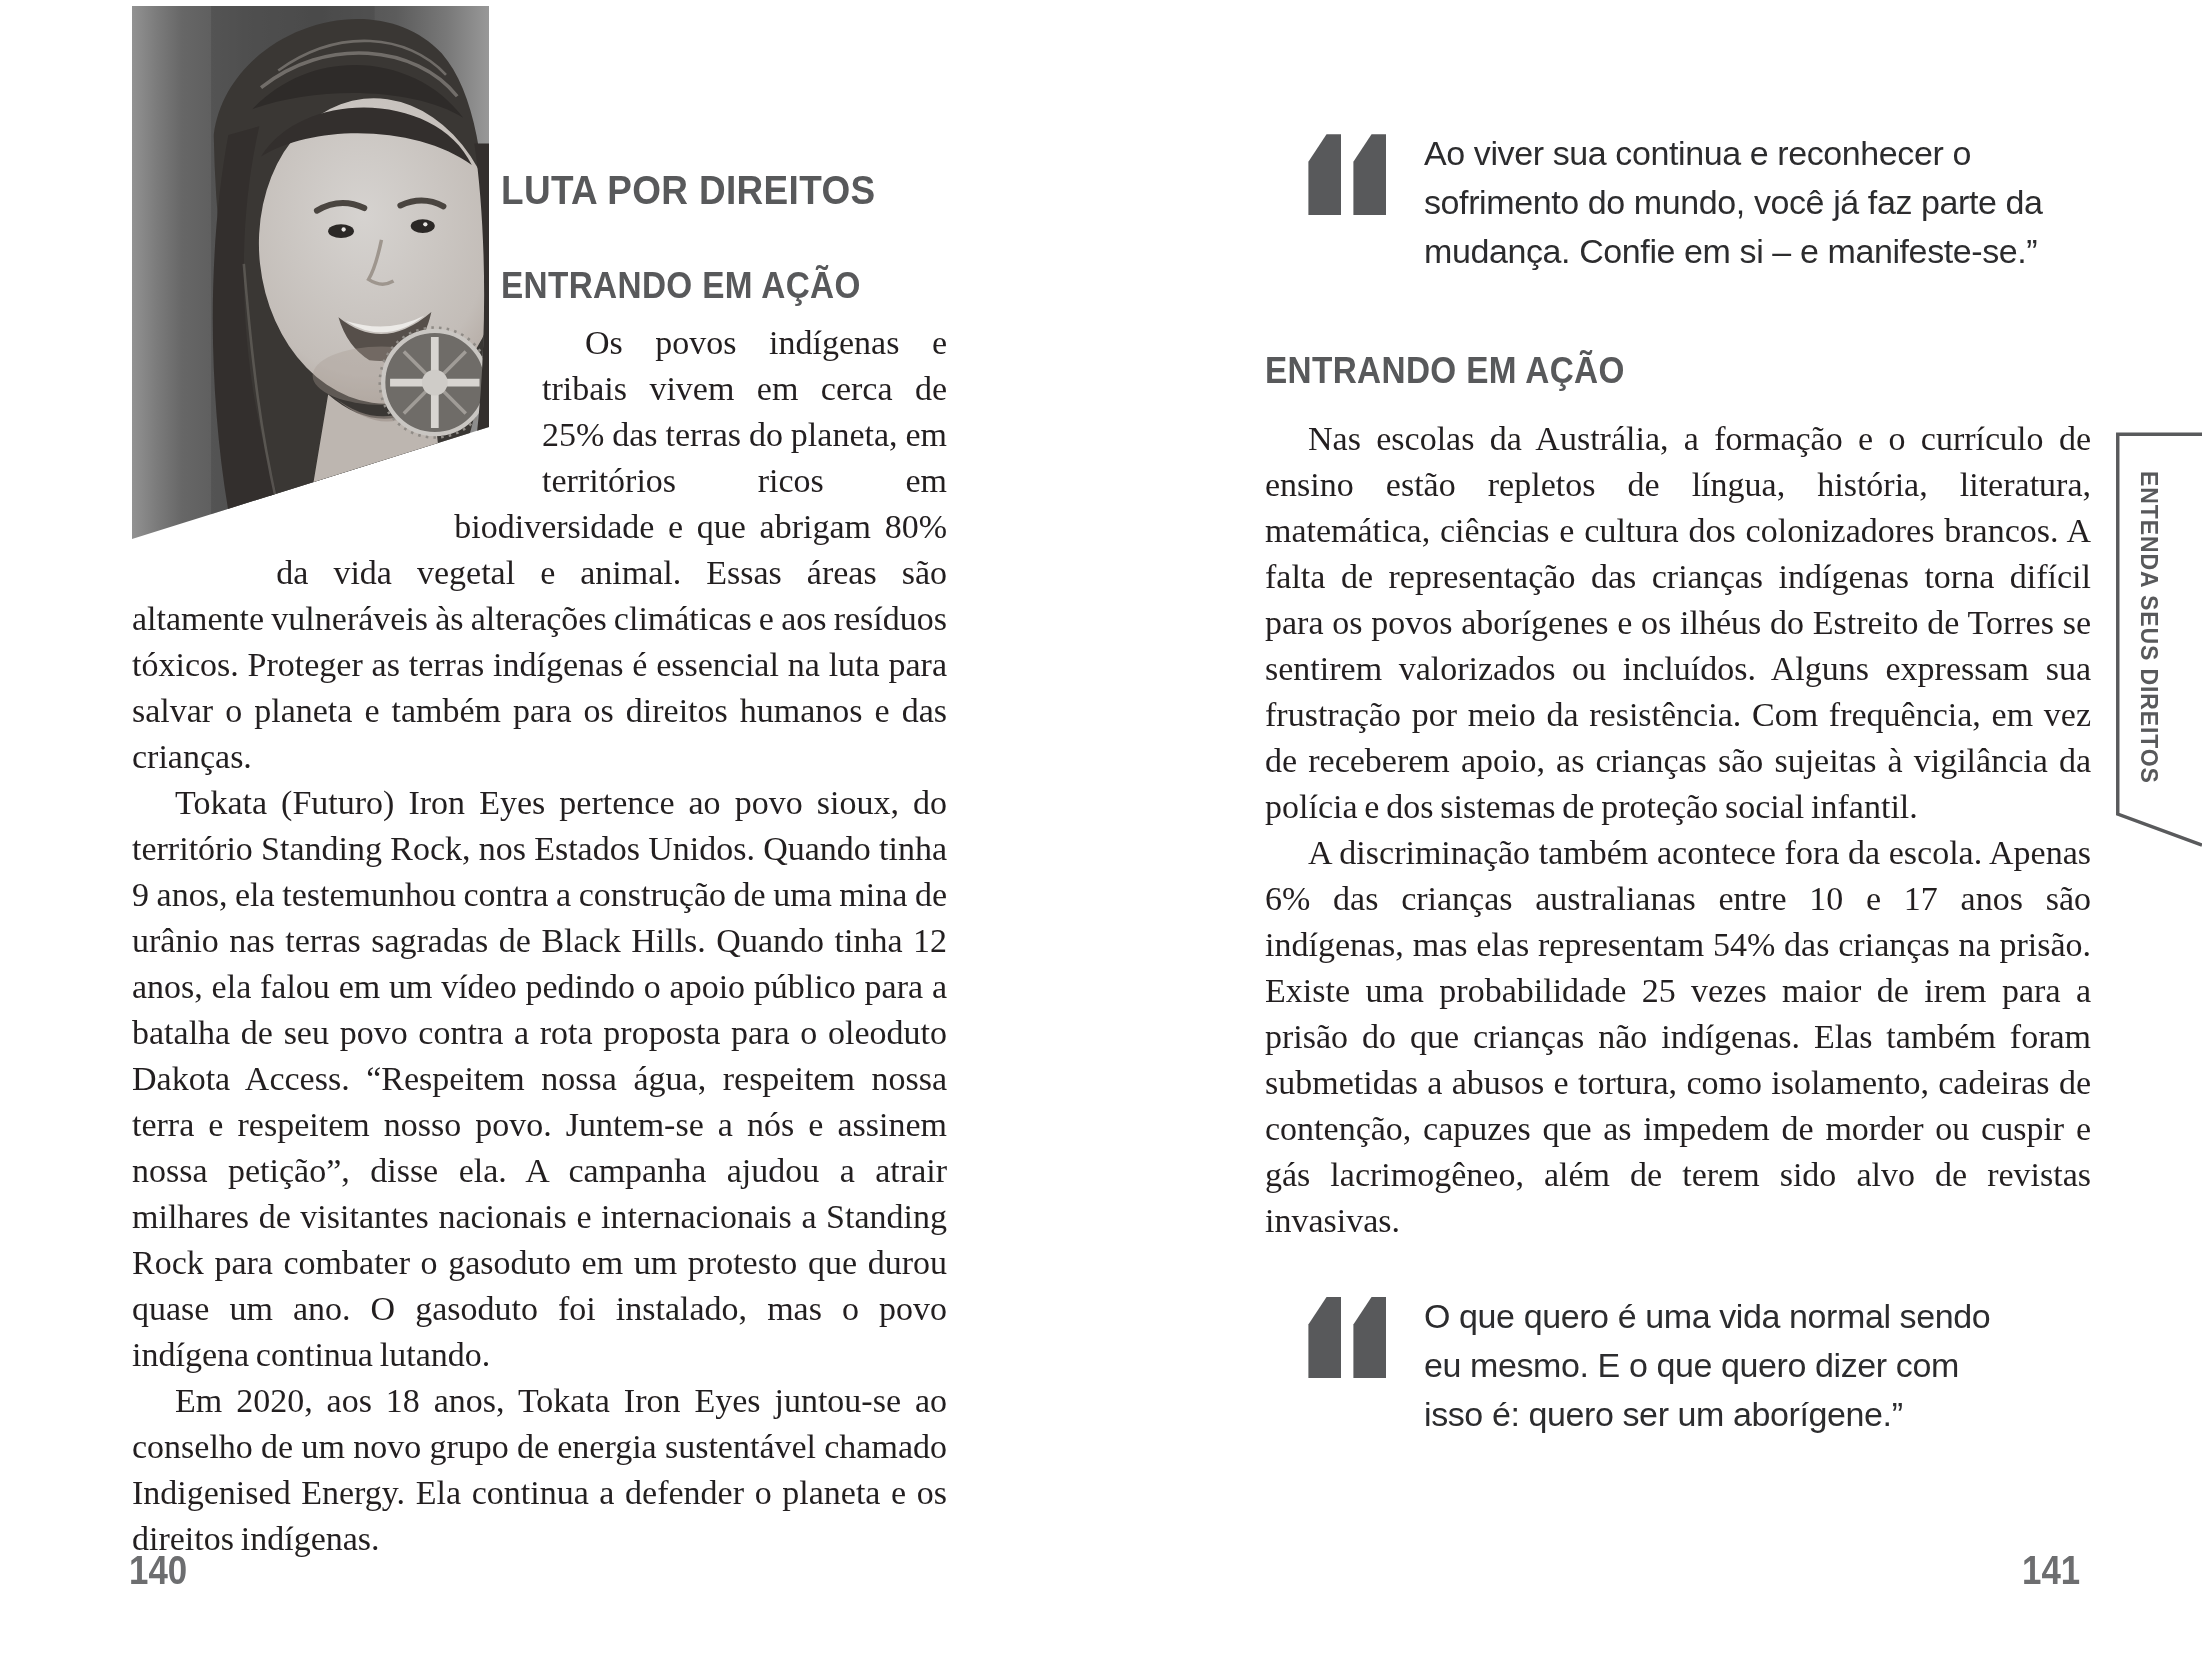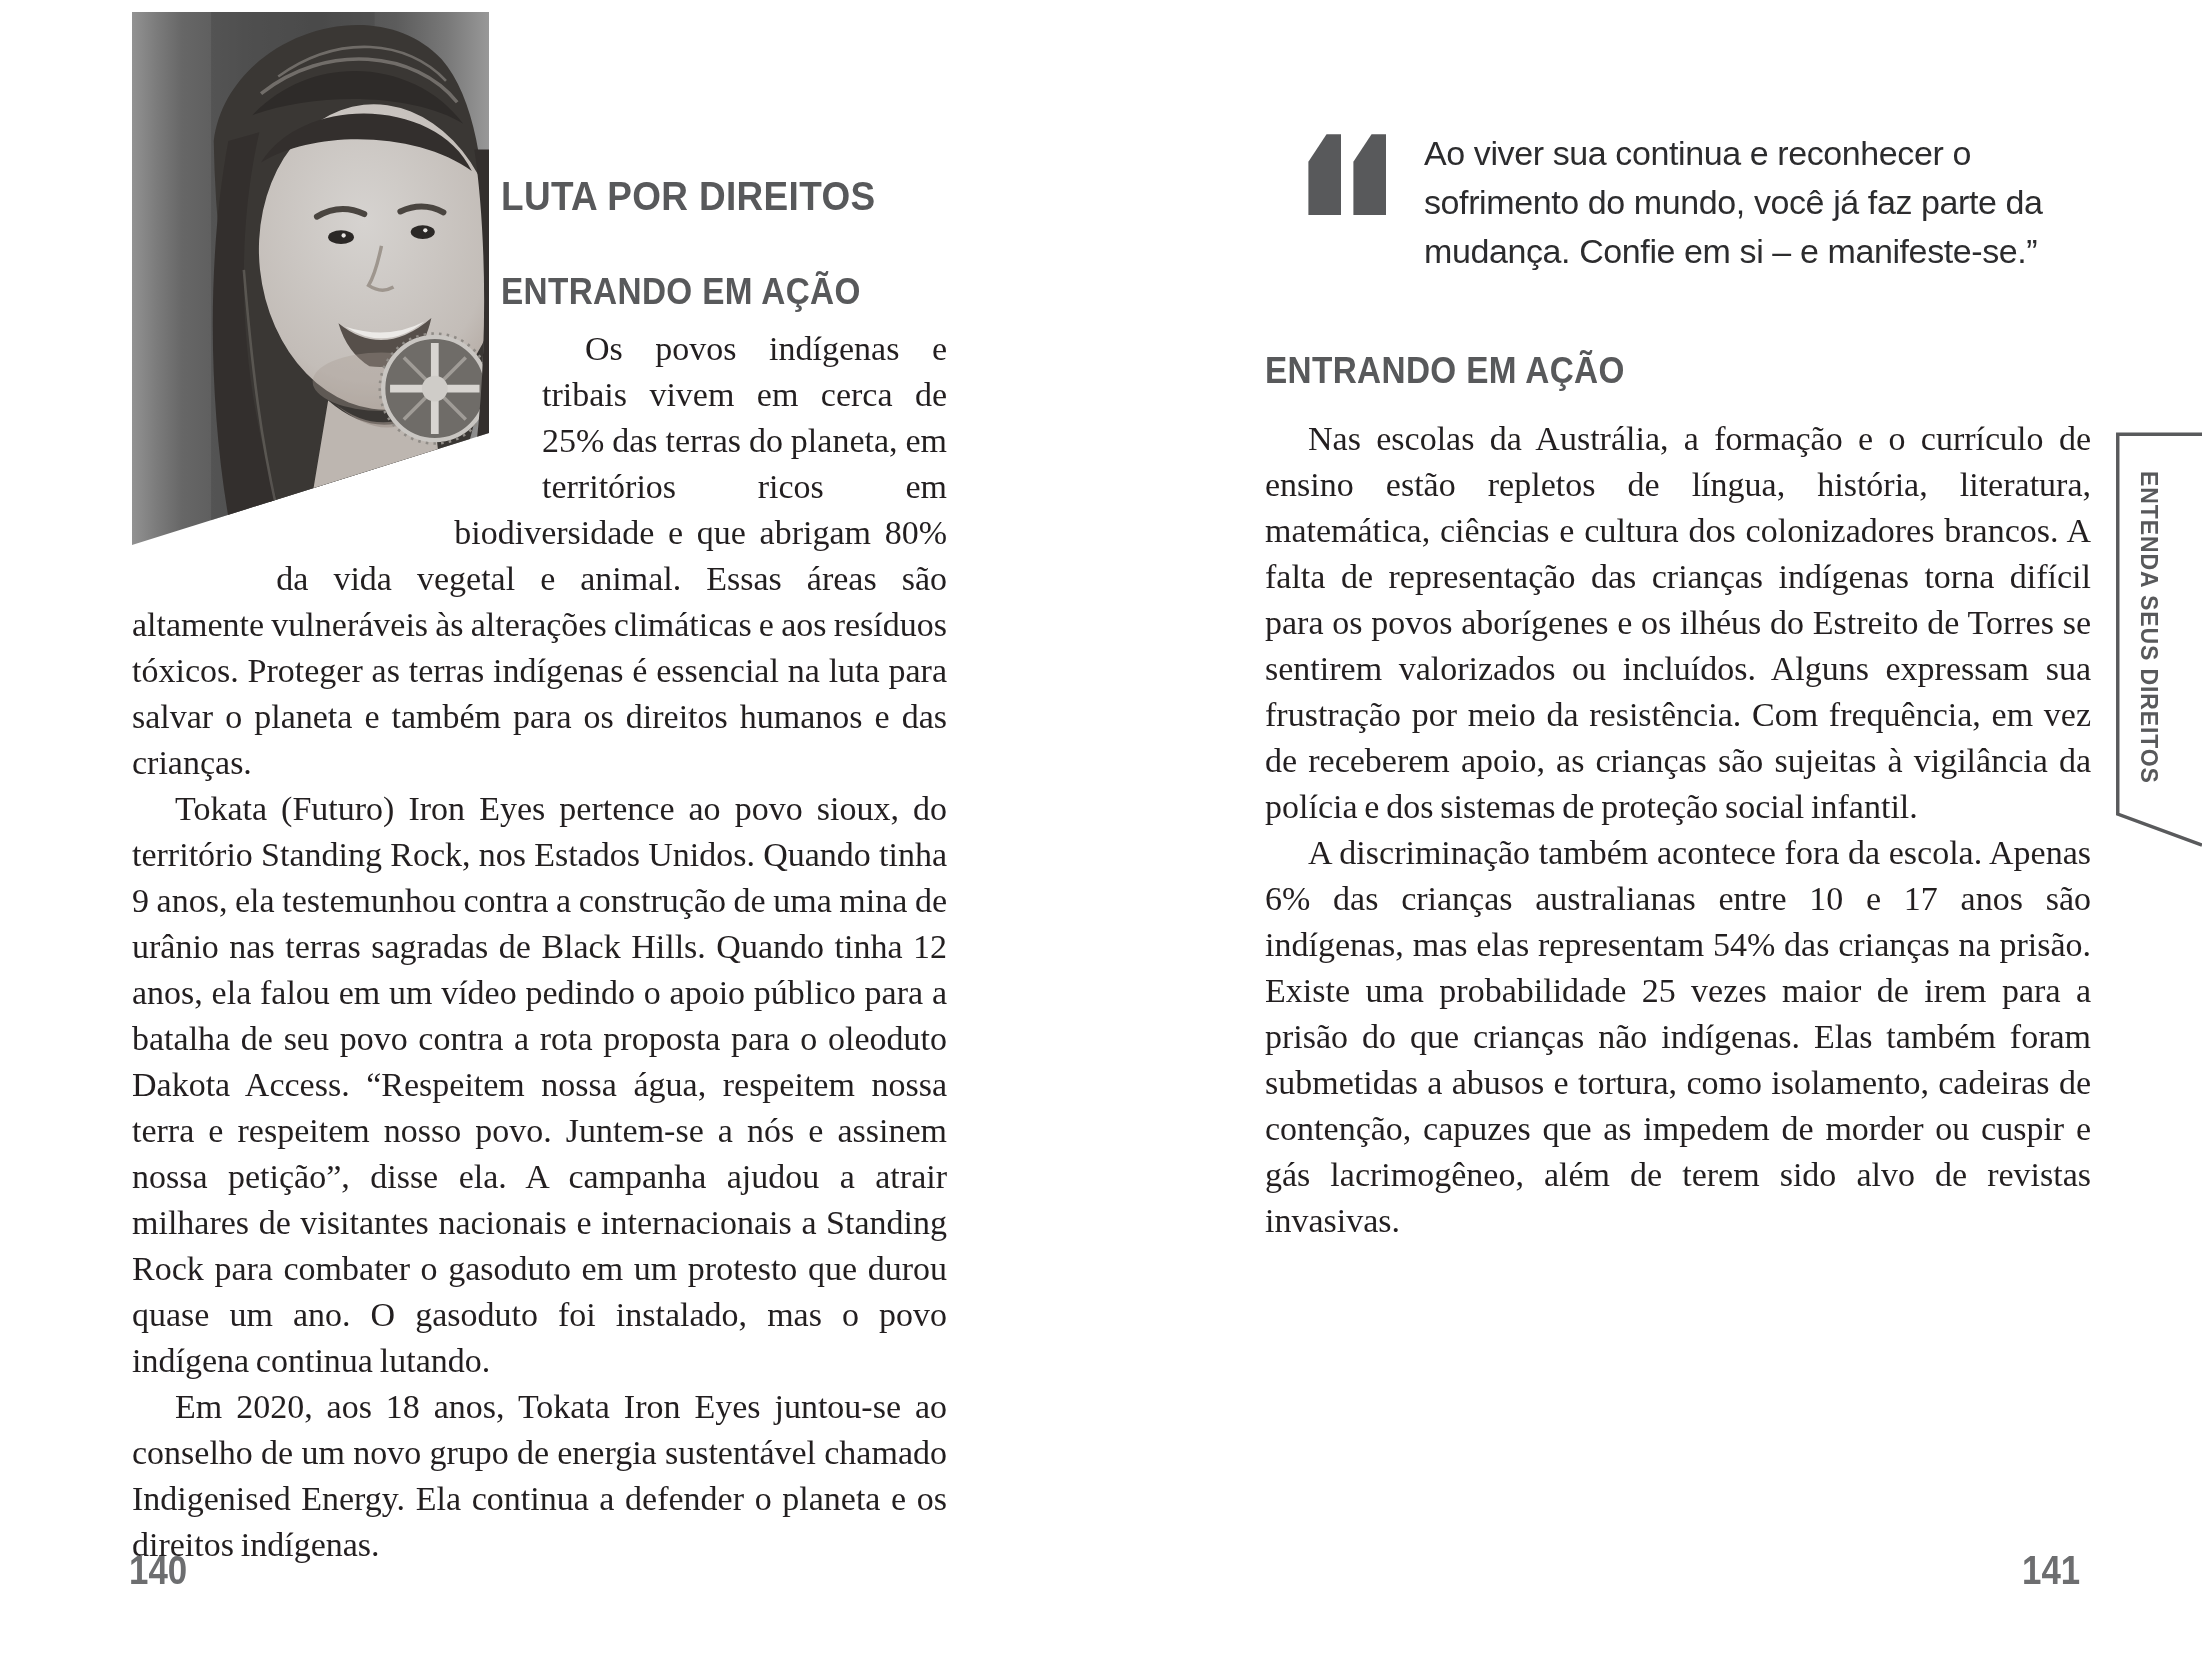--- a/index.html
+++ b/index.html
@@ -1,20 +1,20 @@
 <!DOCTYPE html>
 <html lang="pt-BR" style="font-size:13.8px"><head>
 <meta charset="utf-8">
 <style>
   html,body{margin:0;padding:0;background:#ffffff;}
   .spread{position:relative;width:2203px;height:1672px;background:#ffffff;overflow:hidden;
           font-family:"Liberation Serif", serif;color:#231f20;}
 
   
-  #page-left{position:absolute;top:12px;left:132px;width:815px;}
+  #page-left{position:absolute;top:6px;left:132px;width:815px;}
   .photo{float:left;width:357px;height:533px;margin:0 53px 47px 0;
          clip-path:polygon(0 0,100% 0,100% 79%,0 100%);
          shape-outside:polygon(0px 0px,410px 0px,410px 475px,0px 581px);}
   .photo svg{display:block;width:100%;height:100%;}
 
   .hd{font-family:"Liberation Sans", sans-serif;font-weight:bold;color:#58595b;
       transform:scaleX(.9);transform-origin:0 50%;letter-spacing:0.4px;white-space:nowrap;}
   h1.hd{font-size:41px;line-height:1.05;margin:163px 0 0 0;}
   h2.hd{font-size:37px;line-height:1.05;margin:55px 0 0 0;}
   #page-right h2.hd{margin-top:76px;}
@@ -140,20 +140,27 @@
       <p>Ao viver sua continua e reconhecer o sofrimento do mundo, você já faz parte da mudança. Confie em si – e manifeste-se.”</p>
     </blockquote>
 
     <h2 class="hd">ENTRANDO EM AÇÃO</h2>
 
     <div class="bodytext">
       <p>Nas escolas da Austrália, a formação e o currículo de ensino estão repletos de língua, história, literatura, matemática, ciências e cultura dos colonizadores brancos. A falta de representação das crianças indígenas torna difícil para os povos aborígenes e os ilhéus do Estreito de Torres se sentirem valorizados ou incluídos. Alguns expressam sua frustração por meio da resistência. Com frequência, em vez de receberem apoio, as crianças são sujeitas à vigilância da polícia e dos sistemas de proteção social infantil.</p>
       <p>A discriminação também acontece fora da escola. Apenas 6% das crianças australianas entre 10 e 17 anos são indígenas, mas elas representam 54% das crianças na prisão. Existe uma probabilidade 25 vezes maior de irem para a prisão do que crianças não indígenas. Elas também foram submetidas a abusos e tortura, como isolamento, cadeiras de contenção, capuzes que as impedem de morder ou cuspir e gás lacrimogêneo, além de terem sido alvo de revistas invasivas.</p>
     </div>
 
+    <blockquote class="quote bottom">
+      <span class="qmarks">
+        <span class="qmark"></span>
+        <span class="qmark"></span>
+      </span>
+      <p>O que quero é uma vida normal sendo eu mesmo. E o que quero dizer com isso é: quero ser um aborígene.”</p>
+    </blockquote>
   </section>
 
   <svg class="tab-outline" viewBox="0 0 114 512">
     <path d="M114 16 H16 V458 L114 494" fill="none" stroke="#595a5c" stroke-width="4"></path>
   </svg>
   <div class="tab-label">ENTENDA SEUS DIREITOS</div>
 
   <div class="pagenum" id="pagenum-left">140</div>
   <div class="pagenum" id="pagenum-right">141</div>
 

